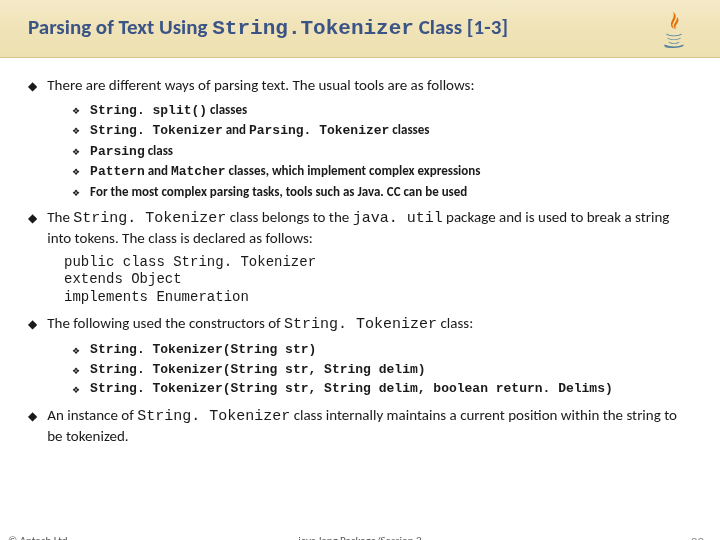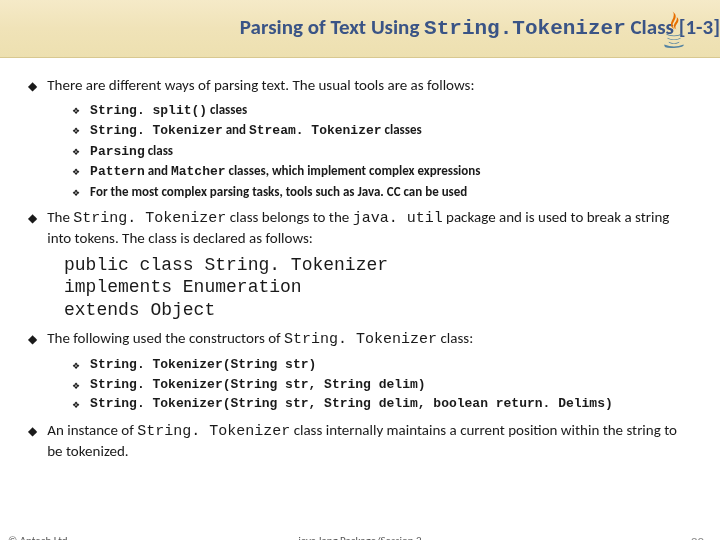--- a/index.html
+++ b/index.html
@@ -15,21 +15,20 @@
     height: 58px;
     background: linear-gradient(to bottom, #f5eac8 0%, #f0e3b8 50%, #ede0b0 100%);
     border-bottom: 1px solid #d8c890;
     padding: 14px 0 0 28px;
     position: relative;
   }
   .title {
     font-size: 21px;
     font-weight: bold;
     color: #3a5486;
-    text-align: right;
   }
   .title .mono { font-family: "Courier New", monospace; }
   .java-logo {
     position: absolute;
     right: 24px;
     top: 6px;
     width: 44px;
     height: 44px;
   }
   .content {
@@ -65,21 +64,21 @@
     margin-right: 10px;
     margin-top: 4px;
     flex-shrink: 0;
     font-weight: normal;
   }
   .b2 .text { flex: 1; }
   .mono { font-family: "Courier New", monospace; }
   .code-block {
     margin: 4px 0 8px 36px;
     font-family: "Courier New", monospace;
-    font-size: 18px;
+    font-size: 14px;
     line-height: 1.25;
   }
   .footer {
     position: absolute;
     bottom: 6px;
     left: 0;
     width: 720px;
     font-size: 11px;
     color: #555;
   }
@@ -111,21 +110,21 @@
     <span class="text">There are different ways of parsing text. The usual tools are as follows:</span>
   </div>
 
   <div class="b2-list">
     <div class="b2">
         <span class="marker">❖</span>
         <span class="text"><span></span><span class="mono">String. split()</span><span>  classes</span><span class="mono"></span><span></span></span>
       </div>
     <div class="b2">
         <span class="marker">❖</span>
-        <span class="text"><span></span><span class="mono">String. Tokenizer</span><span> and </span><span class="mono">Stream. Tokenizer</span><span> classes</span></span>
+        <span class="text"><span></span><span class="mono">String. Tokenizer</span><span> and </span><span class="mono">Parsing. Tokenizer</span><span> classes</span></span>
       </div>
     <div class="b2">
         <span class="marker">❖</span>
         <span class="text"><span></span><span class="mono">Parsing</span><span> class</span><span class="mono"></span><span></span></span>
       </div>
     <div class="b2">
         <span class="marker">❖</span>
         <span class="text"><span></span><span class="mono">Pattern</span><span> and </span><span class="mono">Matcher</span><span> classes, which implement complex expressions</span></span>
       </div>
     <div class="b2">
@@ -134,22 +133,22 @@
       </div>
   </div>
 
   <div class="b1">
     <span class="marker">◆</span>
     <span class="text"><span>The </span><span class="mono">String. Tokenizer</span><span> class belongs to the </span><span class="mono">java. util</span><span> package and is used to break a string into tokens. The class is declared as follows:</span></span>
   </div>
 
   <div class="code-block">
     <div>public class String. Tokenizer</div>
+    <div>extends Object</div>
     <div>implements Enumeration</div>
-    <div>extends Object</div>
   </div>
 
   <div class="b1">
     <span class="marker">◆</span>
     <span class="text"><span>The following used the constructors of </span><span class="mono">String. Tokenizer</span><span> class:</span></span>
   </div>
 
   <div class="b2-list">
     <div class="b2">
         <span class="marker">❖</span>

